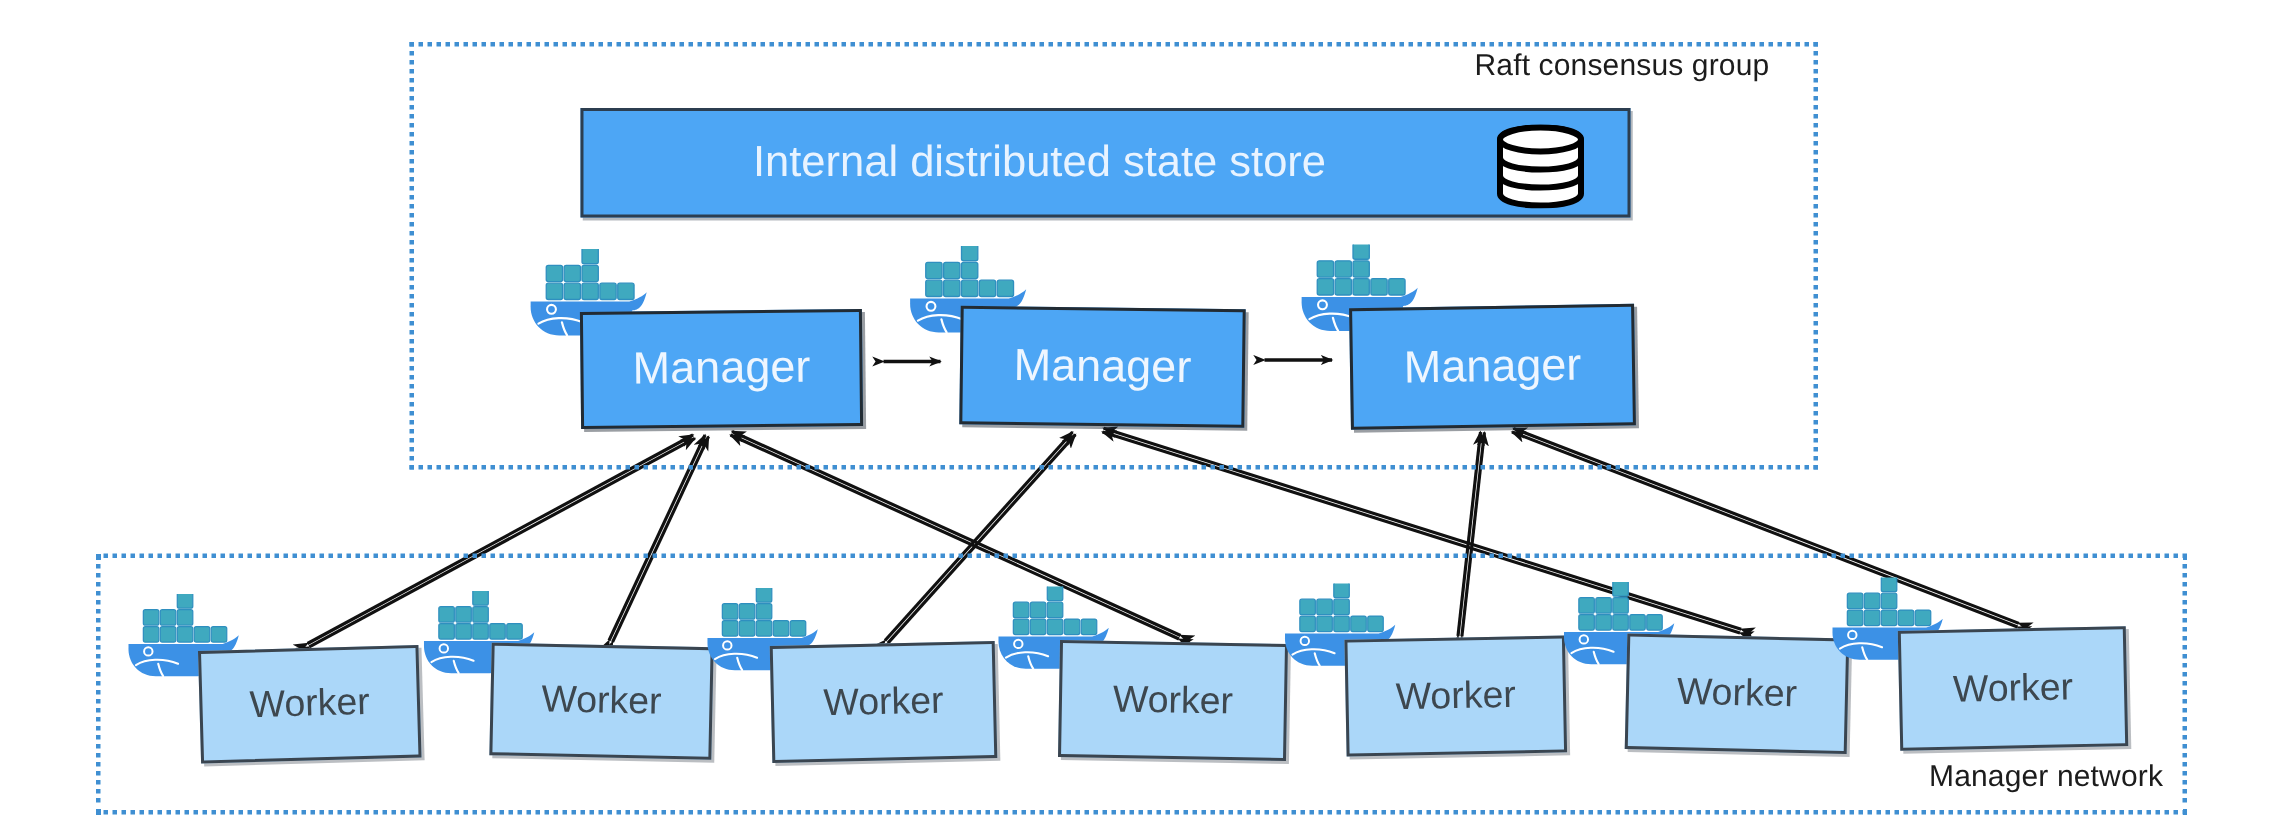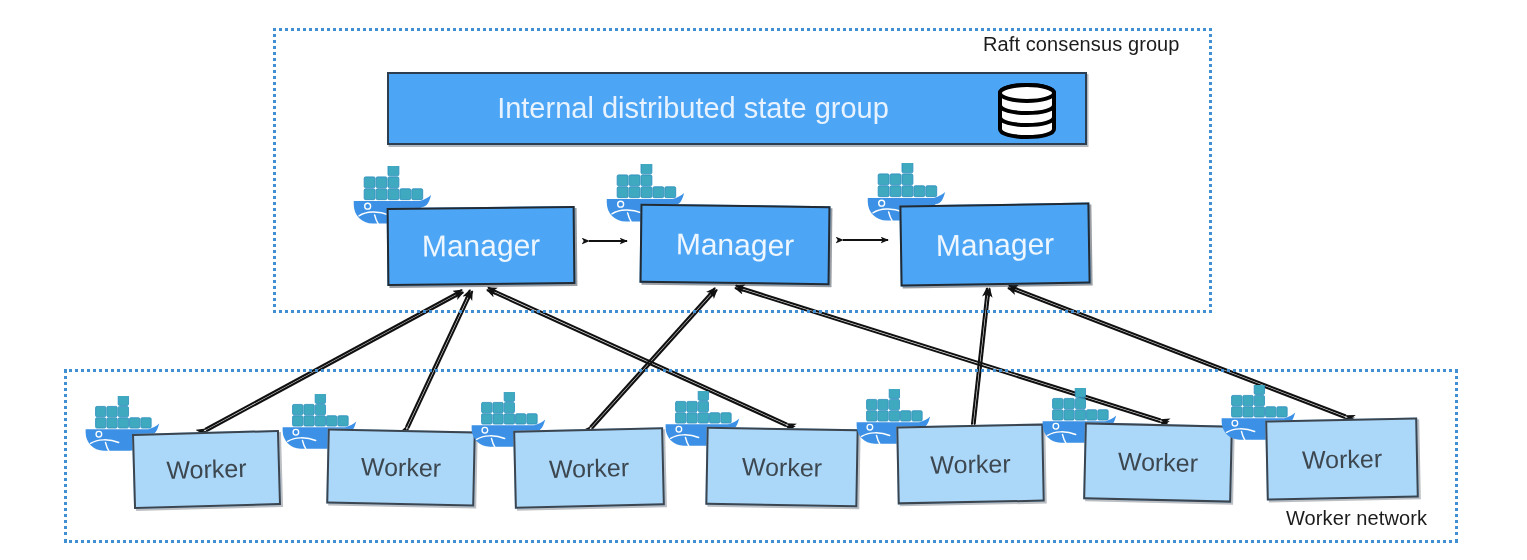--- a/index.html
+++ b/index.html
@@ -97,25 +97,25 @@
         <line x1="1160.7818245429926" y1="419.52033260618" x2="735.7818245429927" y2="285.52033260618" stroke="#111111" stroke-width="2.1" marker-start="url(#ah)" marker-end="url(#ah)"></line>
         <line x1="1345" y1="418" x2="1008" y2="288" stroke="#111111" stroke-width="2.1" marker-start="url(#ah)" marker-end="url(#ah)"></line>
         <line x1="1345.9357568898254" y1="415.5742302163758" x2="1008.9357568898254" y2="285.5742302163758" stroke="#111111" stroke-width="2.1" marker-start="url(#ah)" marker-end="url(#ah)"></line>
       </g>
   </svg>
 
   <div id="groups">
       <div class="group-box" style="left: 273px; top: 28px; width: 939px; height: 285px;"></div>
       <div class="group-label" style="left: 983px; top: 33px;">Raft consensus group</div>
       <div class="group-box" style="left: 64px; top: 369px; width: 1394px; height: 174px;"></div>
-      <div class="group-label" style="left: 1286px; top: 507px;">Worker network</div>
+      <div class="group-label" style="left: 1286px; top: 507px;">Manager network</div>
     </div>
 
   <div class="node statestore" id="statestore" style="left: 387px; top: 72px; width: 700px; height: 73px;">
-    <span style="transform: translateX(-44px);">Internal distributed state group</span>
+    <span style="transform: translateX(-44px);">Internal distributed state store</span>
   </div>
   <div class="dbicon" id="dbicon" style="left: 996px; top: 83px;">
     <svg width="62" height="56" viewBox="0 0 62 56" xmlns="http://www.w3.org/2000/svg">
       <g stroke="#000000" stroke-width="4" fill="#ffffff">
         <path d="M4,10 C4,5 16,2 31,2 C46,2 58,5 58,10 L58,46 C58,51 46,54 31,54 C16,54 4,51 4,46 Z"></path>
         <ellipse cx="31" cy="10" rx="27" ry="8" fill="#ffffff"></ellipse>
         <path d="M4,22 C4,27 16,30 31,30 C46,30 58,27 58,22" fill="none"></path>
         <path d="M4,34 C4,39 16,42 31,42 C46,42 58,39 58,34" fill="none"></path>
       </g>
     </svg>

